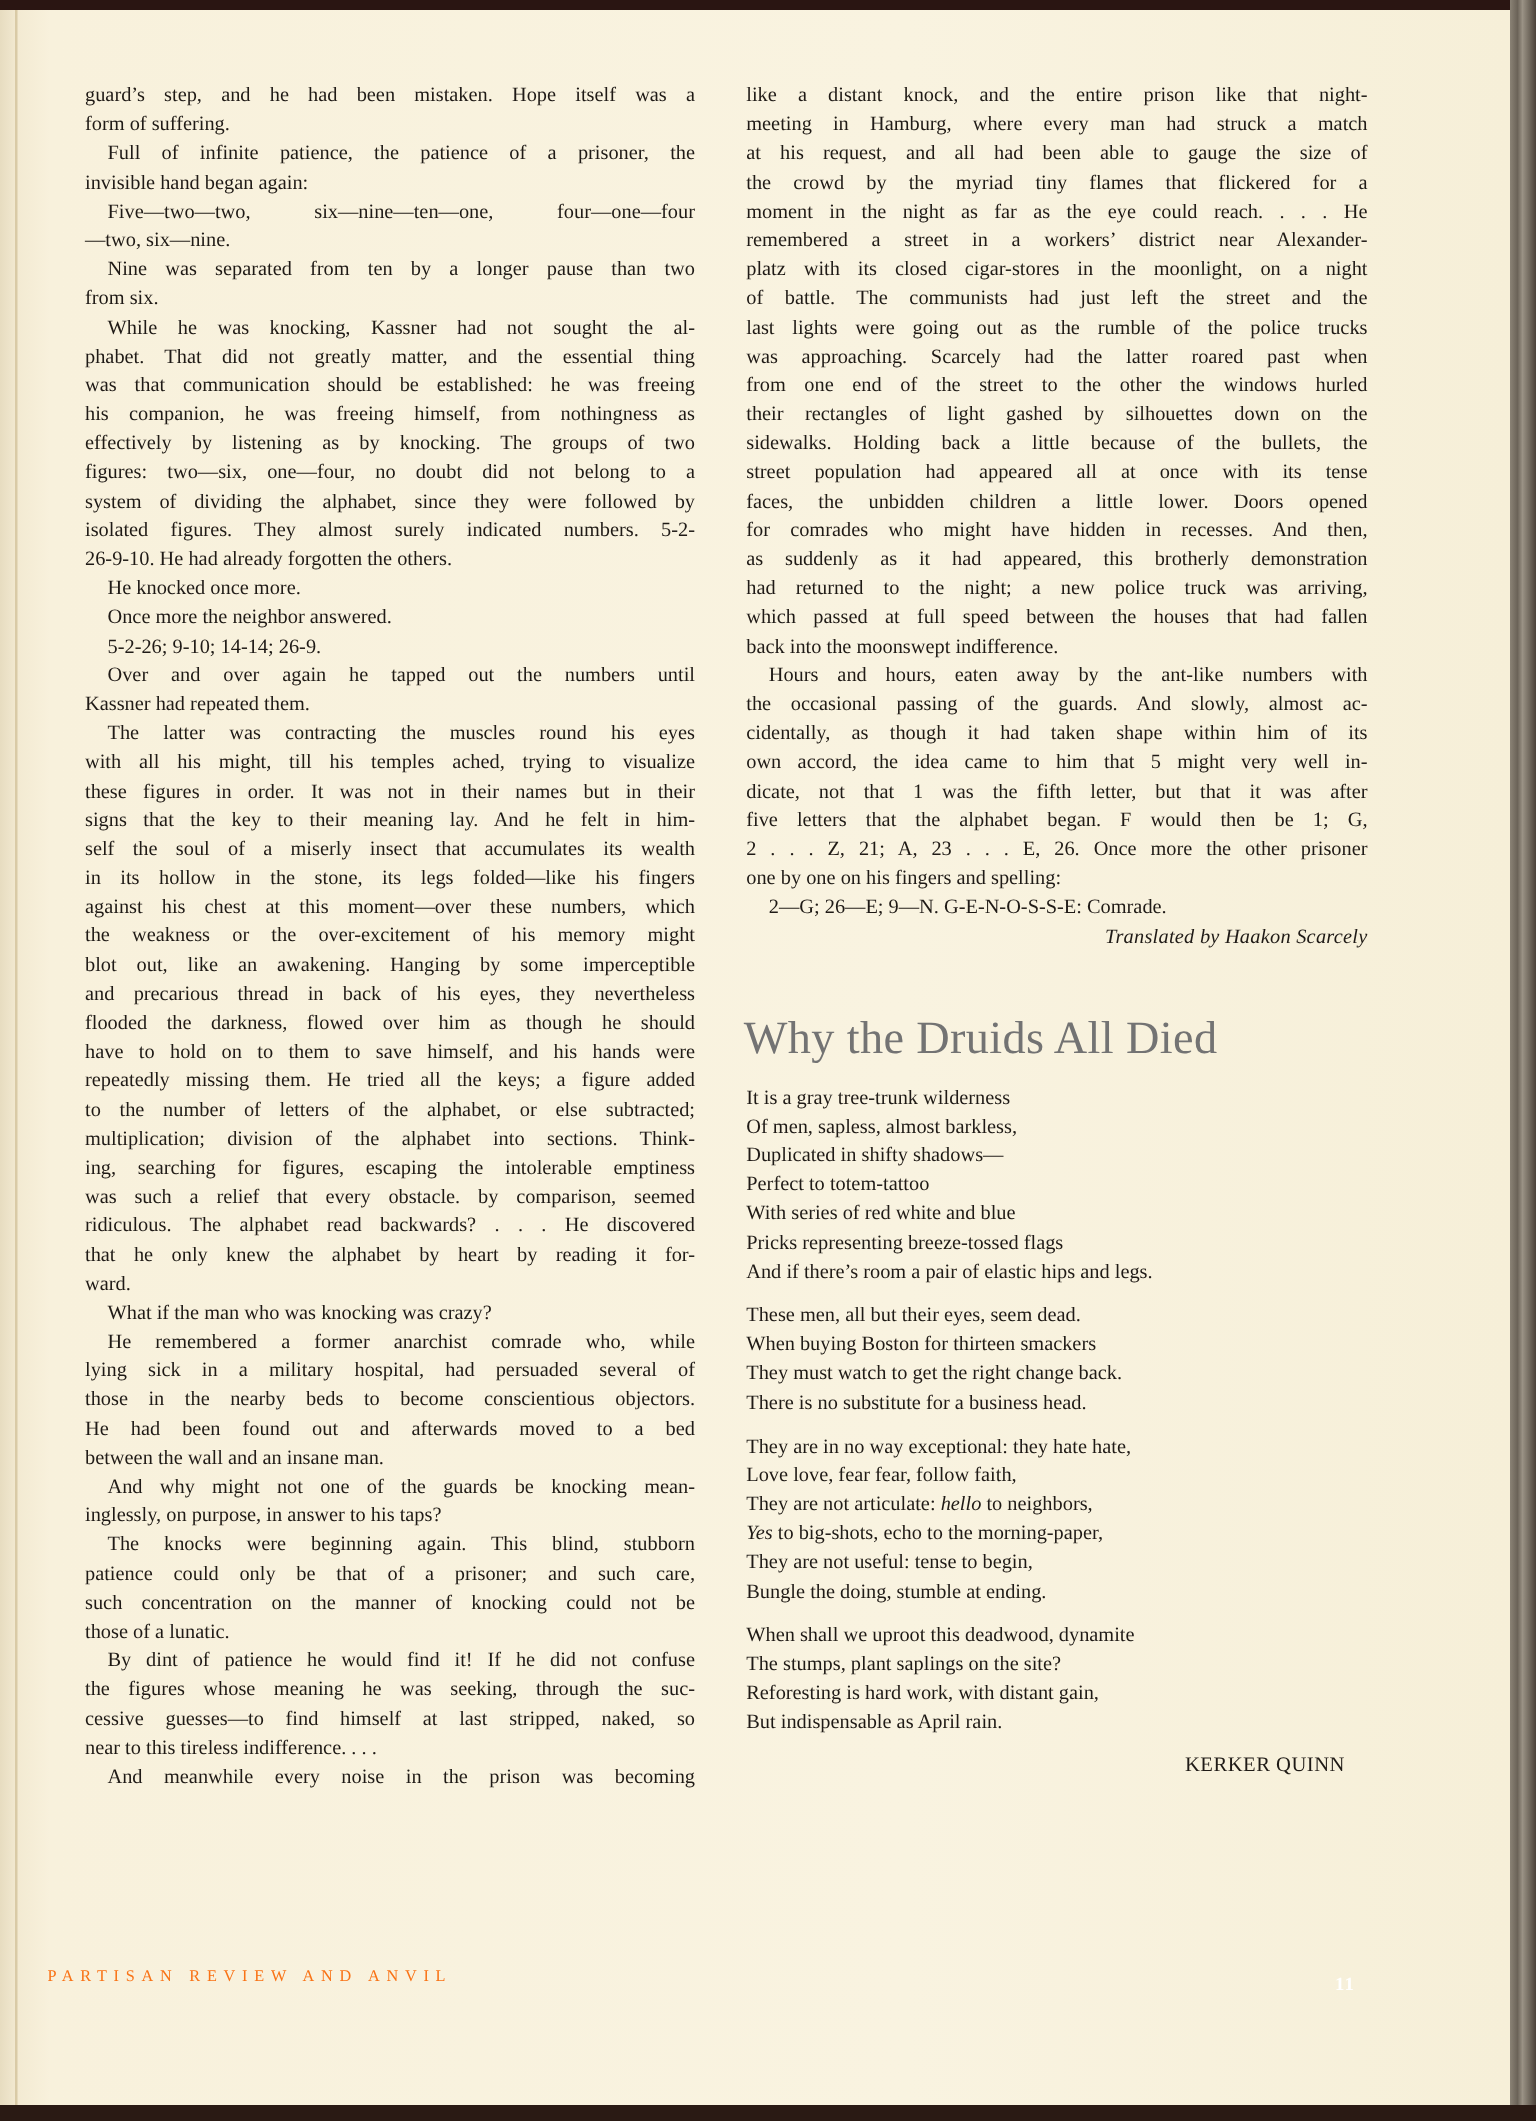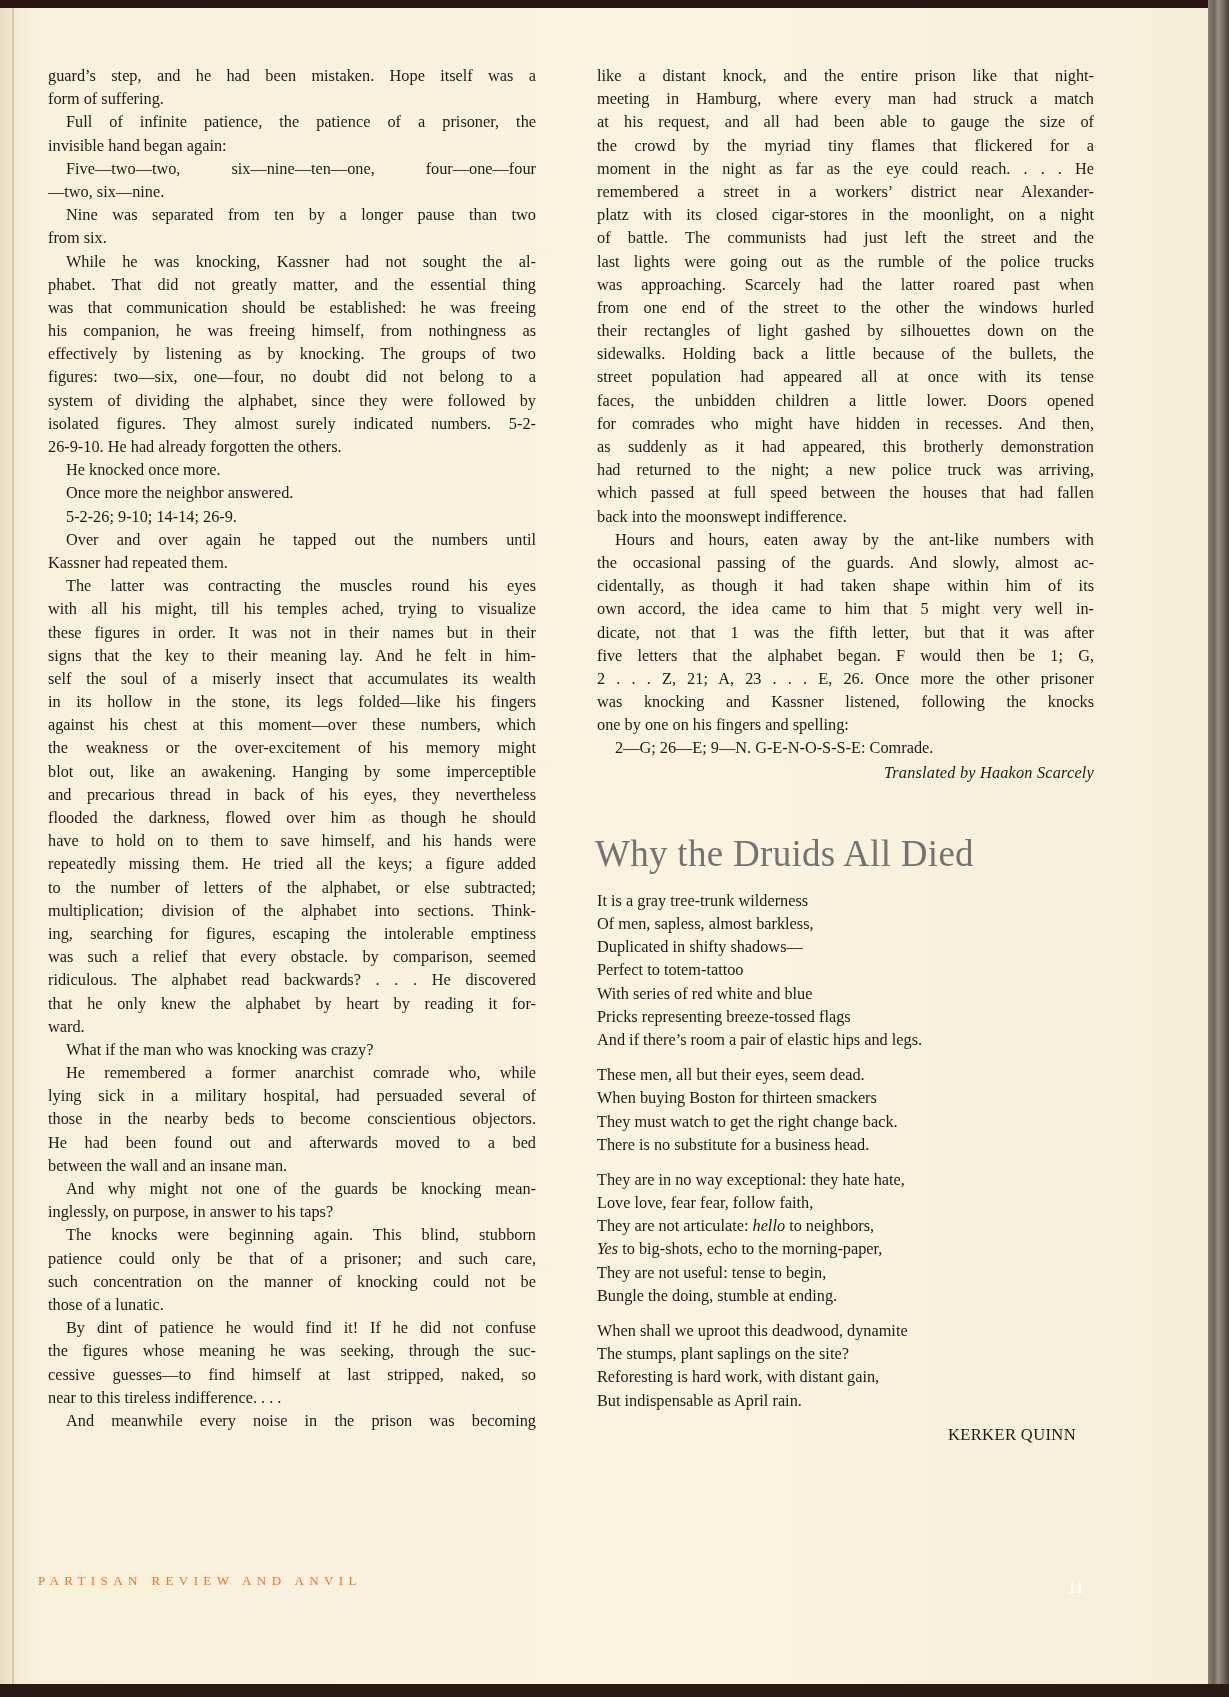--- a/index.html
+++ b/index.html
@@ -23,21 +23,21 @@
       background: linear-gradient(90deg, #8a8275 0px, #6b6358 6px, #9a9285 10px, #6e665b 16px, #4a4038 21px);
     }
     .bottom-edge {
       position: absolute; left: 0; top: 1684px; width: 1229px; height: 13px;
       background: #2a1a14;
     }
     .col {
       position: absolute; top: 64px;
       font-size: 16.3px; line-height: 23.2px;
     }
-    .col-left { left: 48px; width: 488px; }
+    .col-left { left: 68px; width: 488px; }
     .col-right { left: 597px; width: 497px; }
     .ln {
       display: block; white-space: nowrap; text-align: justify; text-align-last: justify;
       height: 23.2px; overflow: visible;
     }
     .ln.last { text-align-last: left; }
     .ln.indent { text-indent: 18px; }
     .credit {
       display: block; text-align: right; font-style: italic; margin-top: 1px;
       letter-spacing: 0.2px;
@@ -154,21 +154,20 @@
       <span class="ln">had returned to the night; a new police truck was arriving,</span>
       <span class="ln">which passed at full speed between the houses that had fallen</span>
       <span class="ln last">back into the moonswept indifference.</span>
       <span class="ln indent">Hours and hours, eaten away by the ant-like numbers with</span>
       <span class="ln">the occasional passing of the guards. And slowly, almost ac-</span>
       <span class="ln">cidentally, as though it had taken shape within him of its</span>
       <span class="ln">own accord, the idea came to him that 5 might very well in-</span>
       <span class="ln">dicate, not that 1 was the fifth letter, but that it was after</span>
       <span class="ln">five letters that the alphabet began. F would then be 1; G,</span>
       <span class="ln">2 . . . Z, 21; A, 23 . . . E, 26. Once more the other prisoner</span>
-      <span class="ln">was knocking and Kassner listened, following the knocks</span>
       <span class="ln last">one by one on his fingers and spelling:</span>
       <span class="ln last indent">2—G; 26—E; 9—N. G-E-N-O-S-S-E: Comrade.</span>
     </div>
   <span class="credit">Translated by Haakon Scarcely</span>
   <h2 class="poem-title">Why the Druids All Died</h2>
   <div class="poem" id="poem">
       <div>
         <span class="pl">It is a gray tree-trunk wilderness</span>
         <span class="pl">Of men, sapless, almost barkless,</span>
         <span class="pl">Duplicated in shifty shadows—</span>

